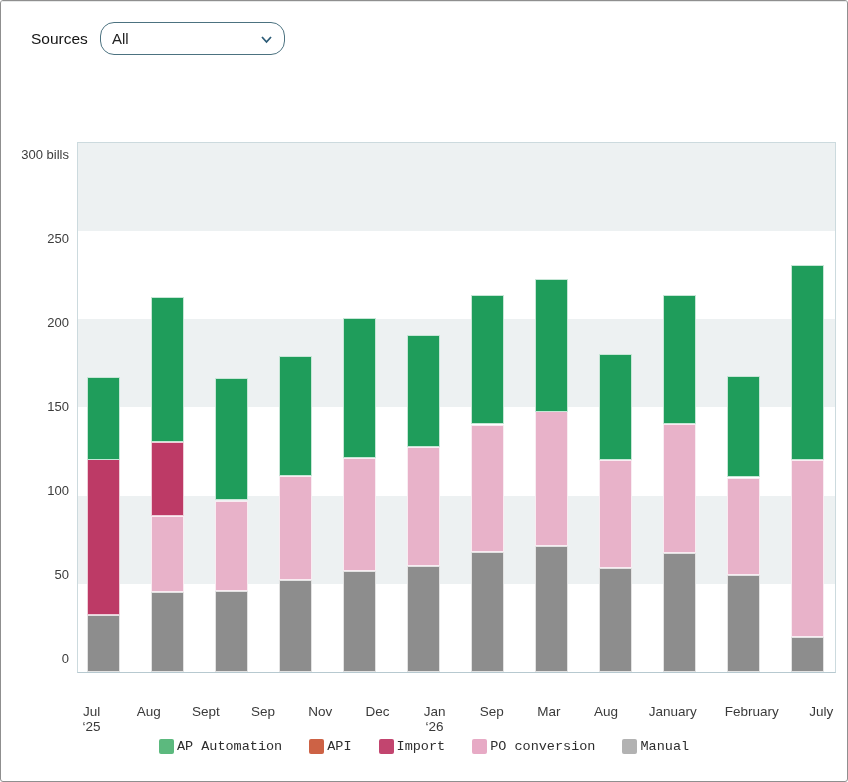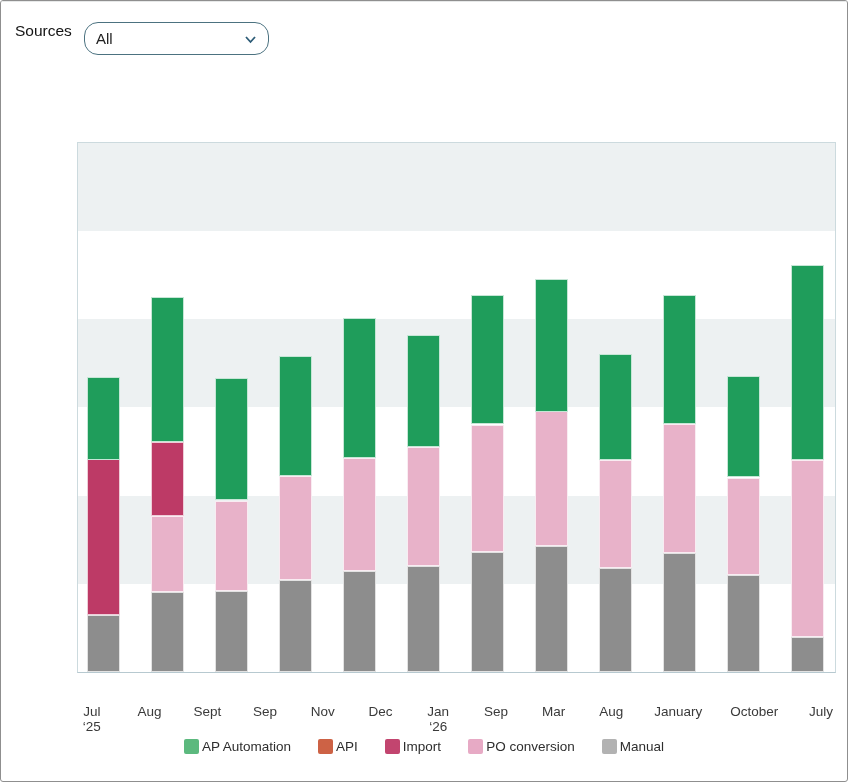--- a/index.html
+++ b/index.html
@@ -21,21 +21,21 @@
     padding: 14px 16px 12px 14px;
     height: 59px;
   }
   .title { font-size: 18px; font-weight: 500; color: #1c1c1c; letter-spacing: .2px; }
   .header-actions { display: flex; align-items: center; gap: 30px; padding-right: 14px; }
   .icon-btn { background: none; border: none; cursor: pointer; width: 22px; height: 22px;
               display: flex; align-items: center; justify-content: center; padding: 0; }
   .divider { height: 1px; background: #e7e9e9; width: 100%; }
 
   
-  .controls { display: flex; align-items: flex-start; gap: 12px; padding: 20px 16px 10px 14px; }
+  .controls { display: flex; align-items: center; gap: 12px; padding: 20px 16px 10px 14px; margin-left: 16px; }
   .controls-label { font-size: 15.5px; color: #141414; }
   .select-box {
     position: relative; width: 185px; height: 33px;
     border: 1.5px solid #4c7280; border-radius: 14px; background: #fff;
     display: flex; align-items: center; padding: 0 32px 0 11px; cursor: pointer;
   }
   .select-value { font-size: 15px; color: #222; }
   .select-chevron { position: absolute; right: 10px; top: 9px; }
 
   
@@ -55,21 +55,21 @@
   .y-labels { position: absolute; left: 0; top: 10px; width: 68px; height: 531px; }
   .y-label { position: absolute; right: 0; width: 68px; text-align: right;
              font-size: 13px; color: #3c3c3c; line-height: 18px; }
 
   .x-labels { position: absolute; left: 76px; top: 551px; width: 759px; display: flex; gap: 28px; }
   .x-label { flex: 1; text-align: center; font-size: 13.5px; color: #3a3a3a; padding-top: 21px; }
 
   
   .legend { position: absolute; left: 0; top: 607px; width: 100%;
             display: flex; justify-content: center; align-items: center; gap: 27px; }
-  .legend-item { display: flex; align-items: center; gap: 3px; cursor: pointer; }
+  .legend-item { display: flex; align-items: center; gap: 3px; cursor: pointer; font-family: Liberation Mono, monospace; }
   .legend-swatch { width: 15px; height: 15px; border-radius: 2px; }
   .legend-label { font-size: 13.5px; color: #2e2e2e; }
 </style>
 </head>
 <body>
 
 <div class="card">
 
 
   <div class="divider"></div>
@@ -80,20 +80,29 @@
       <span class="select-value">All</span>
       <span class="select-chevron">
         <svg width="15" height="15" viewBox="0 0 15 15" fill="none">
           <path d="M3 5 L7.5 10 L12 5" stroke="#2d5c77" stroke-width="1.8" fill="none"></path>
         </svg>
       </span>
     </div>
   </div>
 
   <div class="chart-region">
+    <div class="y-labels">
+        <div class="y-label" style="top: 4px;">300 bills</div>
+        <div class="y-label" style="top: 88px;">250</div>
+        <div class="y-label" style="top: 172px;">200</div>
+        <div class="y-label" style="top: 256px;">150</div>
+        <div class="y-label" style="top: 340px;">100</div>
+        <div class="y-label" style="top: 424px;">50</div>
+        <div class="y-label" style="top: 508px;">0</div>
+      </div>
     <div class="plot">
         <div class="bar" title="Jul ‘25" style="left: 8.5px; height: 296px;">
           <div class="bar-seg" style="background: rgb(141, 141, 141); height: 57px; bottom: 0px;"></div>
           <div class="bar-seg" style="background: rgb(189, 58, 102); height: 156px; bottom: 57px;"></div>
           <div class="bar-seg" style="background: rgb(31, 157, 91); height: 83px; bottom: 212px;"></div>
         </div>
         <div class="bar" title="Aug" style="left: 72.5px; height: 375px;">
           <div class="bar-seg" style="background: rgb(141, 141, 141); height: 80px; bottom: 0px;"></div>
           <div class="bar-seg" style="background: rgb(232, 178, 201); height: 76px; bottom: 80px;"></div>
           <div class="bar-seg" style="background: rgb(189, 58, 102); height: 74px; bottom: 156px;"></div>
@@ -155,21 +164,21 @@
         <div class="x-label">Aug</div>
         <div class="x-label">Sept</div>
         <div class="x-label">Sep</div>
         <div class="x-label">Nov</div>
         <div class="x-label">Dec</div>
         <div class="x-label">Jan ‘26</div>
         <div class="x-label">Sep</div>
         <div class="x-label">Mar</div>
         <div class="x-label">Aug</div>
         <div class="x-label">January</div>
-        <div class="x-label">October</div>
+        <div class="x-label">February</div>
         <div class="x-label">July</div>
       </div>
     <div class="legend">
         <div class="legend-item">
           <span class="legend-swatch" style="background: rgb(92, 185, 126);"></span>
           <span class="legend-label">AP Automation</span>
         </div>
         <div class="legend-item">
           <span class="legend-swatch" style="background: rgb(205, 98, 69);"></span>
           <span class="legend-label">API</span>

